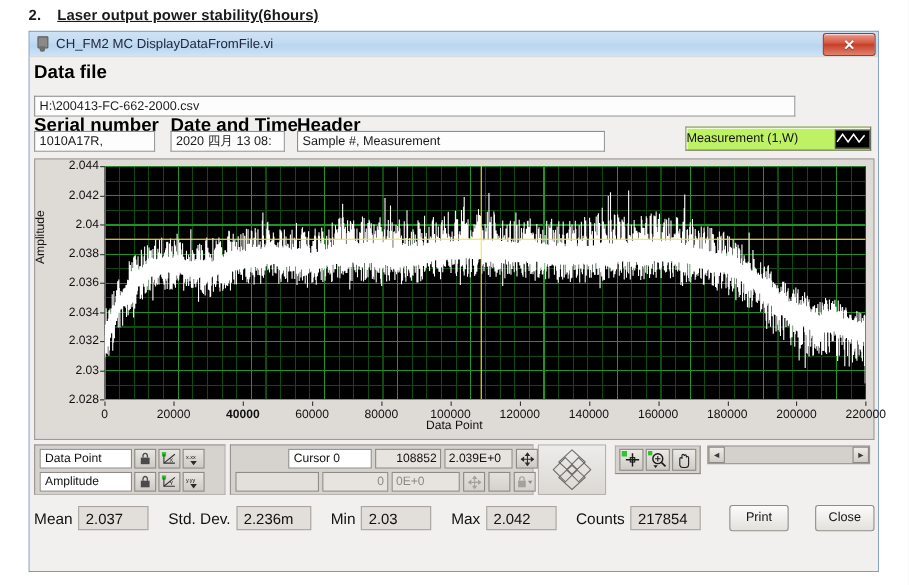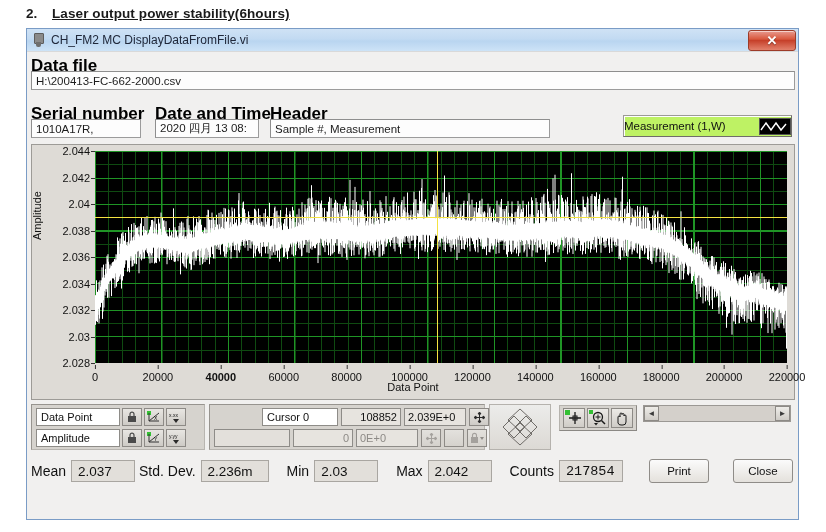--- a/index.html
+++ b/index.html
@@ -70,21 +70,21 @@
     background:#fdfdfd;
     border:1px solid #9b9b9b;
     border-top-color:#8e8e8e;border-left-color:#8e8e8e;
     font-size:11.5px;color:#1c1c1c;
     box-sizing:border-box;
     display:flex;align-items:center;
     padding-left:4px;
     overflow:hidden;white-space:nowrap;
   }
   #lbl-datafile{position:absolute;left:4px;top:4px;}
-  #fld-datafile{position:absolute;left:4px;top:19px;width:764px;height:19px;}
+  #fld-datafile{position:absolute;left:4px;top:35px;width:692px;height:19px;}
   #lbl-serial{position:absolute;left:4px;top:52px;}
   #fld-serial{position:absolute;left:4px;top:67px;width:110px;height:19px;}
   #lbl-datetime{position:absolute;left:128px;top:52px;}
   #fld-datetime{position:absolute;left:128px;top:67px;width:104px;height:19px;}
   #lbl-header{position:absolute;left:243px;top:52px;}
   #fld-header{position:absolute;left:243px;top:67px;width:280px;height:19px;}
   
   #plot-legend{
     position:absolute;left:596px;top:63px;width:169px;height:22px;
     background:#bef264;
@@ -459,38 +459,38 @@
           </svg>
       </div>
     </div>
 
     <div id="hscroll">
       <div class="scroll-arrow">◄</div>
       <div class="scroll-arrow">►</div>
     </div>
 
     <div id="stats-bar">
-        <div class="stat" style="margin-right: 4px; align-items: center;">
+        <div class="stat" style="margin-right: 18px; align-items: center;">
           <div class="stat-label">Mean</div>
           <div class="stat-value" style="width: 64px;">2.037</div>
         </div>
         <div class="stat" style="margin-right: 18px;">
           <div class="stat-label">Std. Dev.</div>
           <div class="stat-value" style="width: 68px;">2.236m</div>
         </div>
         <div class="stat" style="margin-right: 18px;">
           <div class="stat-label">Min</div>
           <div class="stat-value" style="width: 60px;">2.03</div>
         </div>
         <div class="stat" style="margin-right: 18px;">
           <div class="stat-label">Max</div>
           <div class="stat-value" style="width: 62px;">2.042</div>
         </div>
         <div class="stat" style="margin-right: 26px;">
           <div class="stat-label">Counts</div>
-          <div class="stat-value" style="width: 52px; font-family: Liberation Mono, monospace;">217854</div>
+          <div class="stat-value" style="width: 52px;">217854</div>
         </div>
         <div id="btn-print" style="margin-right: 24px;">Print</div>
         <div id="btn-close">Close</div>
       </div>
 
   </div>
 </div>
 
 </body></html>

